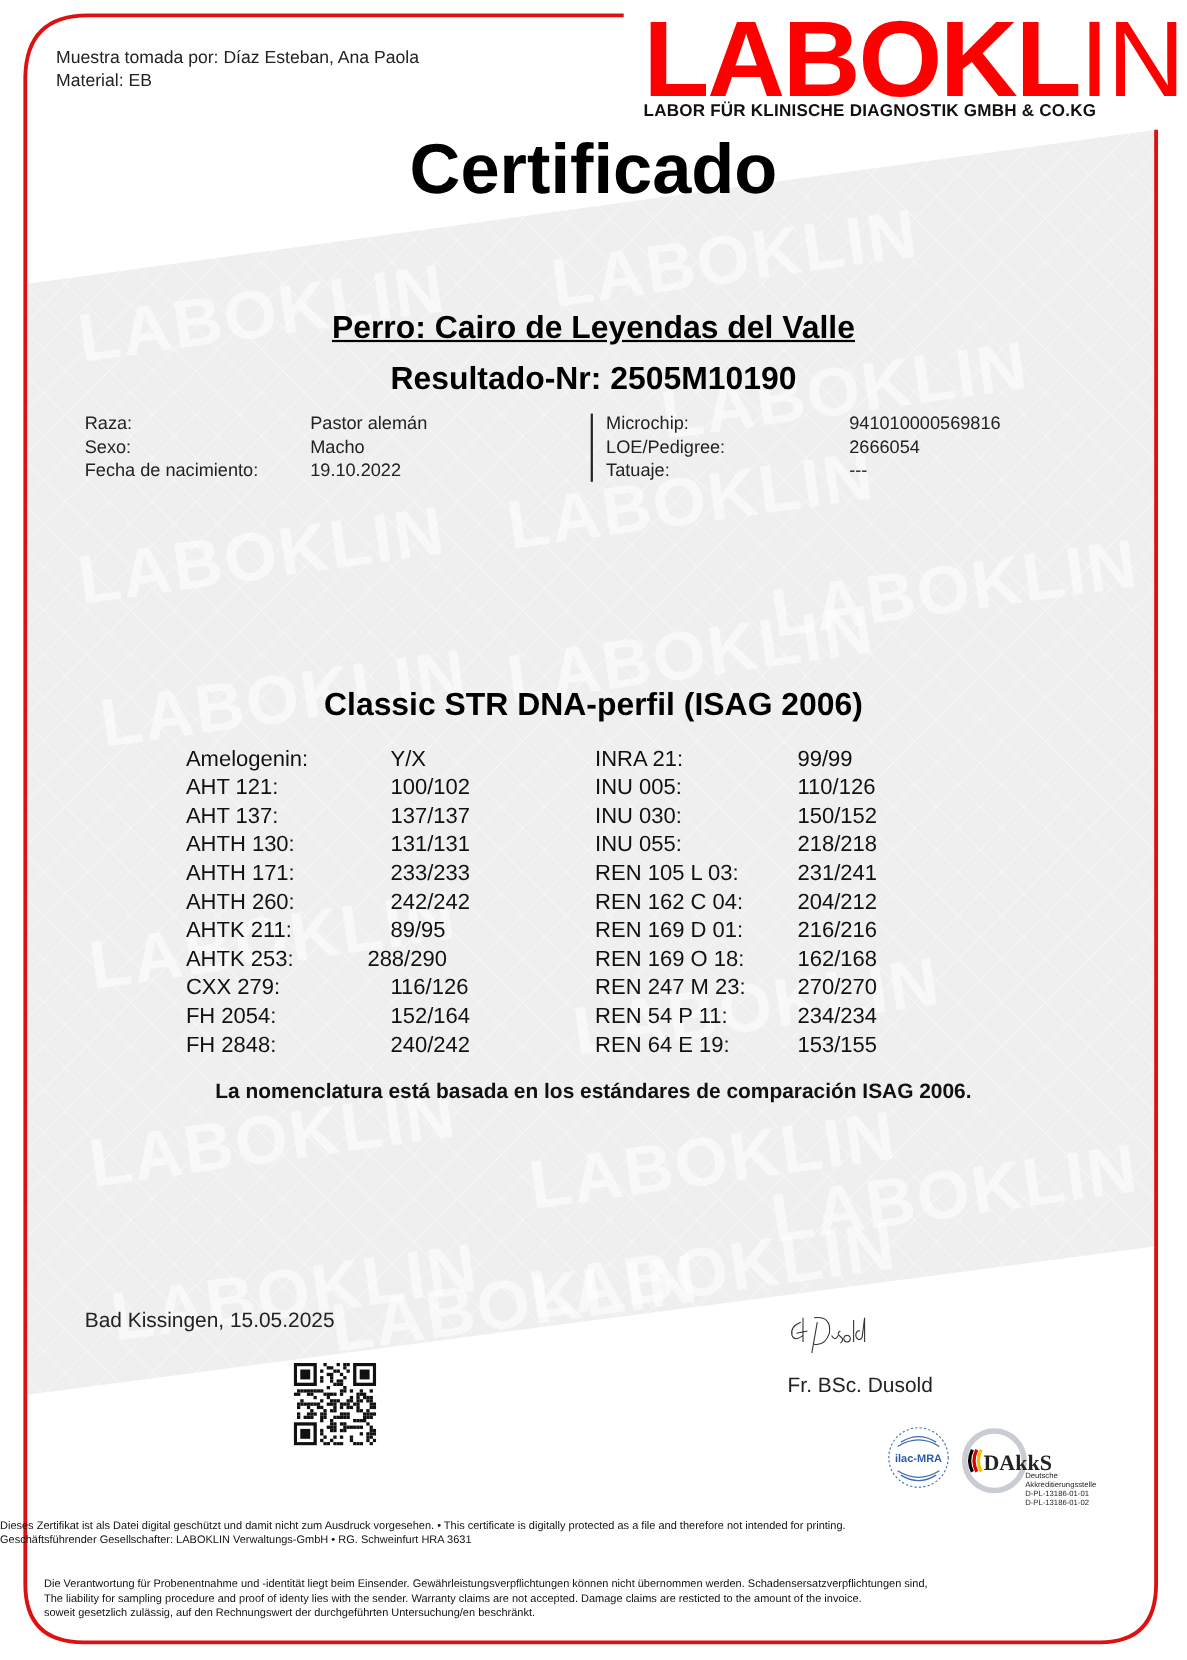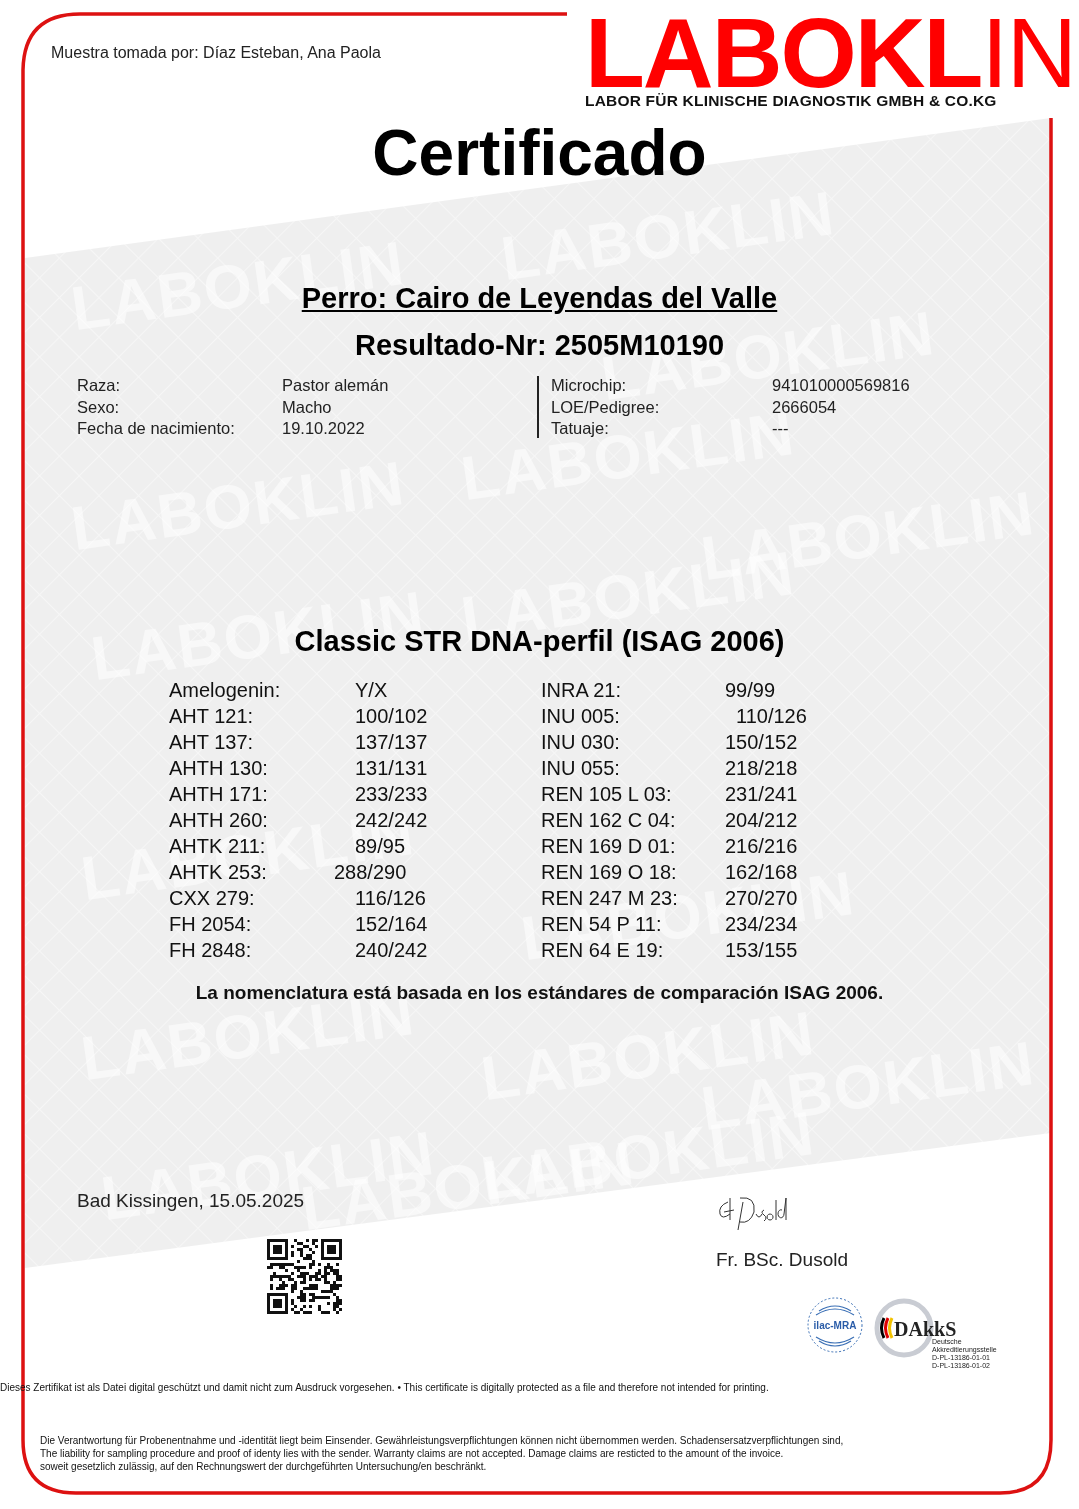--- a/index.html
+++ b/index.html
@@ -84,20 +84,21 @@
     <div class="watermark" style="left: 300px; top: 1150px;">LABOKLIN</div>
     <div class="watermark" style="left: 480px; top: 1120px;">LABOKLIN</div>
   </div>
 
 <svg id="frame" viewBox="0 0 1079 1509">
   <path d="M567,14 L80,14 Q24,14 23,70 L23,1440 Q23,1493 76,1493 L1000,1493 Q1051,1493 1051,1440 L1051,118" fill="none" stroke="#dd1111" stroke-width="3.5"></path>
 </svg>
 
 <div class="abs sampler">
   <div>Muestra tomada por: Díaz Esteban, Ana Paola</div>
+  <div>Material: EB</div>
 </div>
 
 <div class="abs logo-main"><span>LABOKL</span><span class="thin">IN</span></div>
 <div class="abs logo-sub">LABOR FÜR KLINISCHE DIAGNOSTIK GMBH &amp; CO.KG</div>
 
 <div class="abs title">Certificado</div>
 <div class="abs dog">Perro: Cairo de Leyendas del Valle</div>
 <div class="abs result">Resultado-Nr: 2505M10190</div>
 
 <div class="abs info" style="left:77px; top:375px;">
@@ -151,21 +152,21 @@
     <div class="str-row" style="left: 334px; top: 859px;">288/290</div>
     <div class="str-row" style="left: 169px; top: 885px;">CXX 279:</div>
     <div class="str-row" style="left: 355px; top: 885px;">116/126</div>
     <div class="str-row" style="left: 169px; top: 911px;">FH 2054:</div>
     <div class="str-row" style="left: 355px; top: 911px;">152/164</div>
     <div class="str-row" style="left: 169px; top: 937px;">FH 2848:</div>
     <div class="str-row" style="left: 355px; top: 937px;">240/242</div>
     <div class="str-row" style="left: 541px; top: 677px;">INRA 21:</div>
     <div class="str-row" style="left: 725px; top: 677px;">99/99</div>
     <div class="str-row" style="left: 541px; top: 703px;">INU 005:</div>
-    <div class="str-row" style="left: 725px; top: 703px; margin-left: 11px;">110/126</div>
+    <div class="str-row" style="left: 725px; top: 703px;">110/126</div>
     <div class="str-row" style="left: 541px; top: 729px;">INU 030:</div>
     <div class="str-row" style="left: 725px; top: 729px;">150/152</div>
     <div class="str-row" style="left: 541px; top: 755px;">INU 055:</div>
     <div class="str-row" style="left: 725px; top: 755px;">218/218</div>
     <div class="str-row" style="left: 541px; top: 781px;">REN 105 L 03:</div>
     <div class="str-row" style="left: 725px; top: 781px;">231/241</div>
     <div class="str-row" style="left: 541px; top: 807px;">REN 162 C 04:</div>
     <div class="str-row" style="left: 725px; top: 807px;">204/212</div>
     <div class="str-row" style="left: 541px; top: 833px;">REN 169 D 01:</div>
     <div class="str-row" style="left: 725px; top: 833px;">216/216</div>
@@ -399,18 +400,19 @@
   <path d="M18,22 Q13,32 18,42" fill="none" stroke="#f2c200" stroke-width="3"></path>
   <text x="20" y="40" font-size="20" font-weight="bold" fill="#222" font-family="Liberation Serif, serif">DAkkS</text>
   <text x="58" y="48" font-size="7" fill="#222" font-family="Liberation Sans, sans-serif">Deutsche</text>
   <text x="58" y="56" font-size="7" fill="#222" font-family="Liberation Sans, sans-serif">Akkreditierungsstelle</text>
   <text x="58" y="64" font-size="7" fill="#222" font-family="Liberation Sans, sans-serif">D-PL-13186-01-01</text>
   <text x="58" y="72" font-size="7" fill="#222" font-family="Liberation Sans, sans-serif">D-PL-13186-01-02</text>
 </svg>
 
 <div class="abs footer" style="top:1381px;">
   <div>Dieses Zertifikat ist als Datei digital geschützt und damit nicht zum Ausdruck vorgesehen. • This certificate is digitally protected as a file and therefore not intended for printing.</div>
+  <div>Geschäftsführender Gesellschafter: LABOKLIN Verwaltungs-GmbH • RG. Schweinfurt HRA 3631</div>
 </div>
 <div class="abs footer" style="top:1434px;padding-left:40px;">
   <div>Die Verantwortung für Probenentnahme und -identität liegt beim Einsender. Gewährleistungsverpflichtungen können nicht übernommen werden. Schadensersatzverpflichtungen sind,</div>
   <div>The liability for sampling procedure and proof of identy lies with the sender. Warranty claims are not accepted. Damage claims are resticted to the amount of the invoice.</div>
   <div>soweit gesetzlich zulässig, auf den Rechnungswert der durchgeführten Untersuchung/en beschränkt.</div>
 </div>
 
 </body></html>

